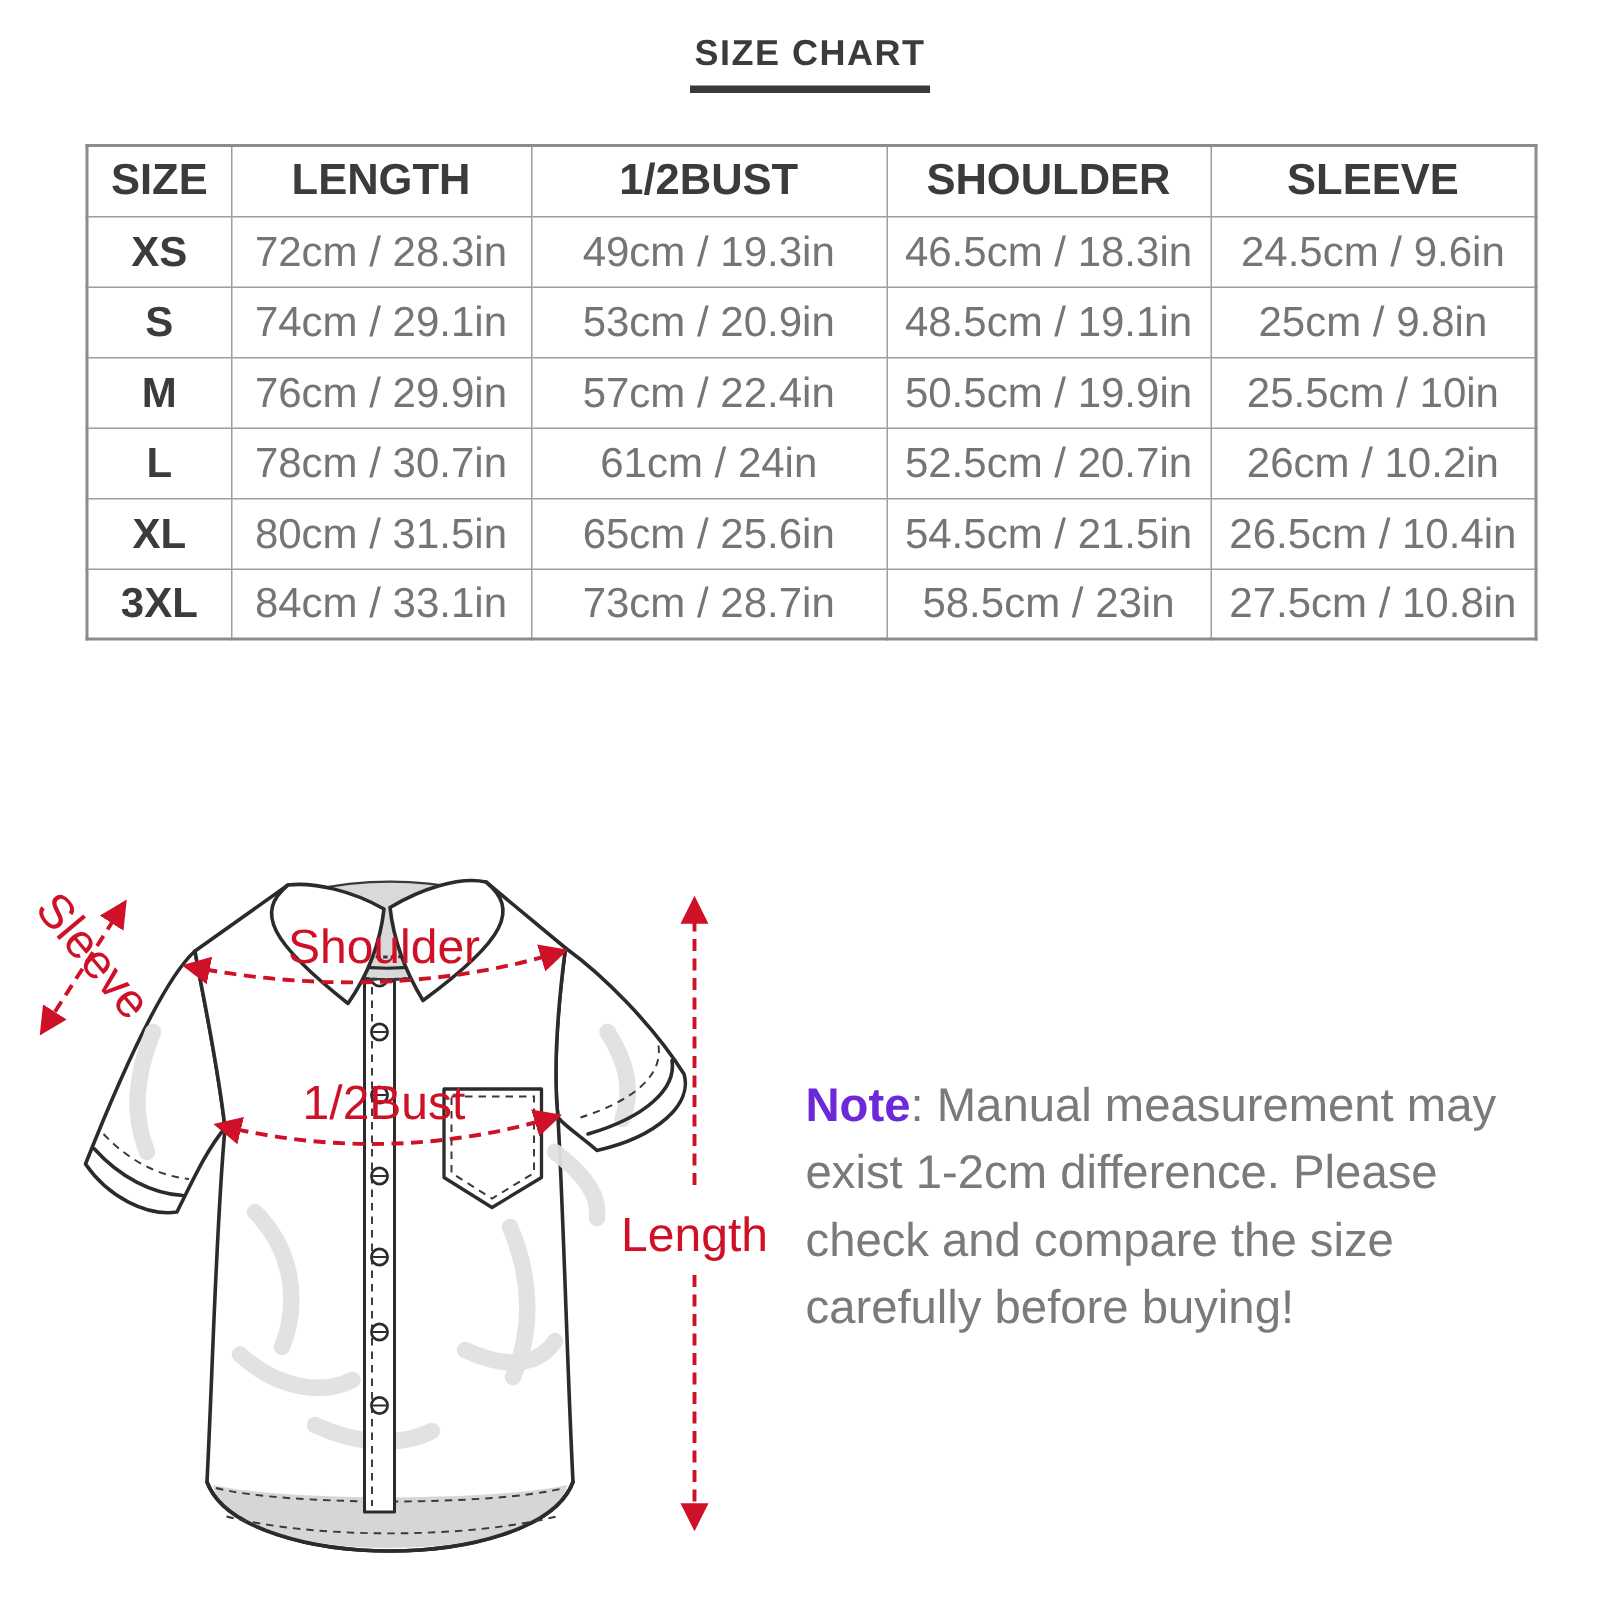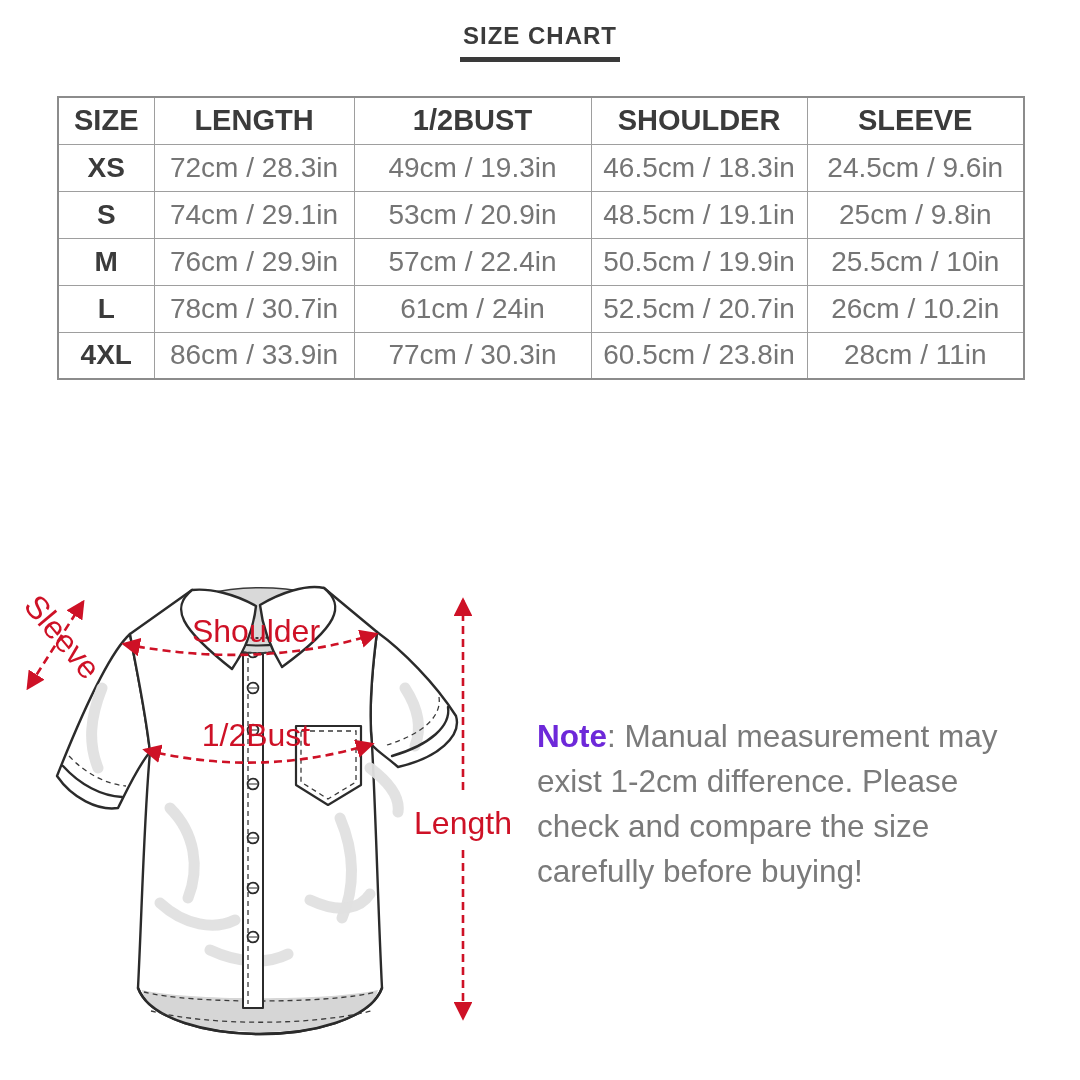--- a/index.html
+++ b/index.html
@@ -85,25 +85,32 @@
         <td class="value-cell">25.5cm / 10in</td>
       </tr>
       <tr>
         <td class="size-cell">L</td>
         <td class="value-cell">78cm / 30.7in</td>
         <td class="value-cell">61cm / 24in</td>
         <td class="value-cell">52.5cm / 20.7in</td>
         <td class="value-cell">26cm / 10.2in</td>
       </tr>
       <tr>
-        <td class="size-cell">4XL</td>
-        <td class="value-cell">86cm / 33.9in</td>
-        <td class="value-cell">77cm / 30.3in</td>
-        <td class="value-cell">60.5cm / 23.8in</td>
-        <td class="value-cell">28cm / 11in</td>
+        <td class="size-cell">XL</td>
+        <td class="value-cell">80cm / 31.5in</td>
+        <td class="value-cell">65cm / 25.6in</td>
+        <td class="value-cell">54.5cm / 21.5in</td>
+        <td class="value-cell">26.5cm / 10.4in</td>
+      </tr>
+      <tr>
+        <td class="size-cell">3XL</td>
+        <td class="value-cell">84cm / 33.1in</td>
+        <td class="value-cell">73cm / 28.7in</td>
+        <td class="value-cell">58.5cm / 23in</td>
+        <td class="value-cell">27.5cm / 10.8in</td>
       </tr>
     </tbody>
 </table>
 
 <svg class="diagram-svg" width="505" height="478" viewBox="0 0 505 478">
   <defs>
     <marker id="ah" viewBox="0 0 10 10" refX="8.5" refY="5" markerWidth="7.2" markerHeight="7.2" orient="auto-start-reverse">
       <path d="M0,0 L10,5 L0,10 Z"></path>
     </marker>
   </defs>

